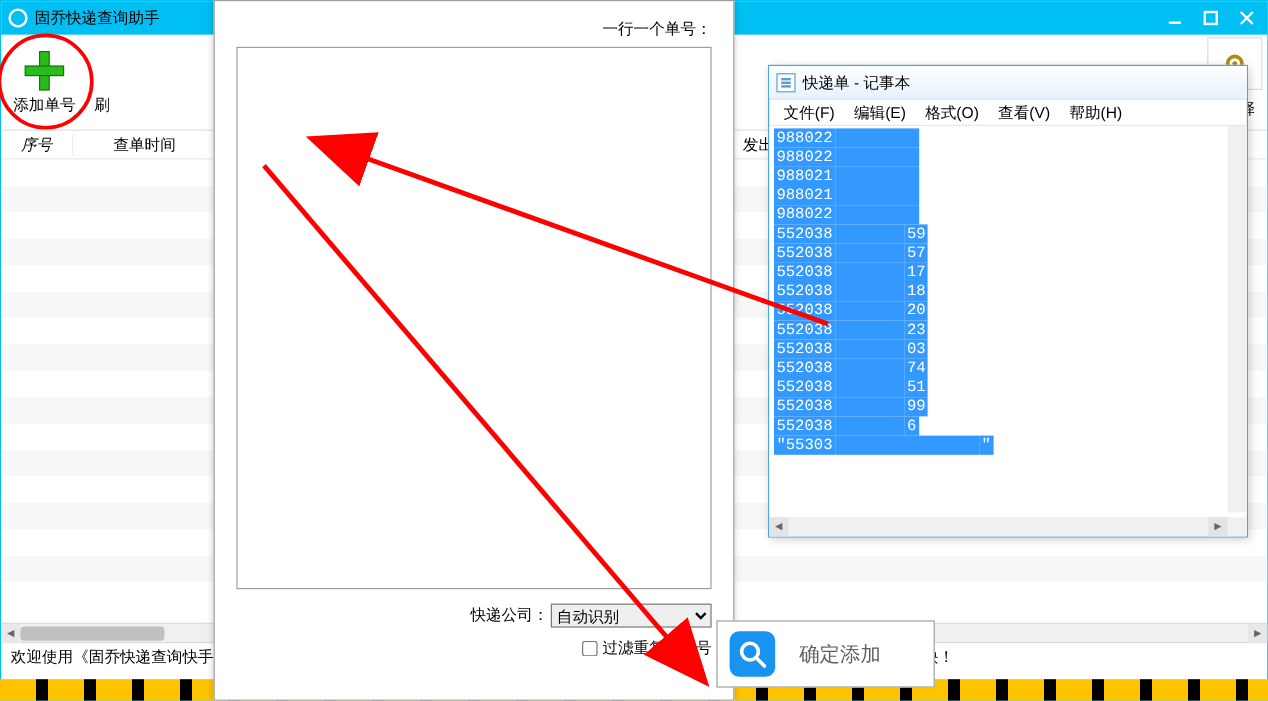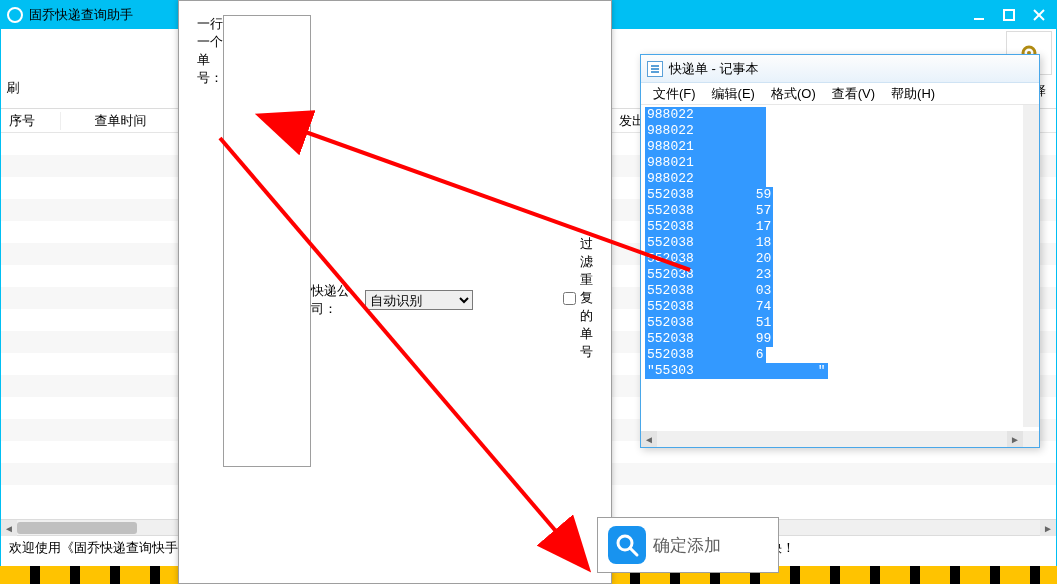--- a/index.html
+++ b/index.html
@@ -16,46 +16,46 @@
 
   .toolbar { height: 80px; background:#fff; border-bottom:1px solid #dcdcdc; display:flex; align-items:flex-end; }
   .tb-btn { width:72px; height:78px; display:flex; flex-direction:column; align-items:center; justify-content:center; gap:2px; font-size:13px; border:1px solid transparent; }
   .tb-btn.add { position:relative; }
   .tb-btn .ico { width:36px; height:36px; display:flex; align-items:center; justify-content:center; }
   .highlight-circle { position:absolute; left:-4px; top:-3px; width:80px; height:80px; border:3px solid #ff0000; border-radius:50%; pointer-events:none; z-index:10; }
   .toolbar-rest { flex:1; display:flex; align-items:center; padding:0 10px 8px 0; justify-content:flex-end; gap:180px; font-size:13px; }
 
   .grid-header { height:24px; background:#fff; border-bottom:1px solid #e5e5e5; display:flex; align-items:center; font-size:13px; }
   .gh-cell { padding:0 8px; border-right:1px solid #eee; }
-  .gh1 { width:60px; text-align:left; }
+  .gh1 { width:60px; text-align:center;font-style:italic; }
   .gh2 { width:120px;text-align:center; }
   .gh3 { width:430px; }
   .gh5 { width:80px; }
   .grid-body { height:386px; background:#fff; overflow:hidden; }
   .grid-row-stripe { height:22px; }
   .grid-row-stripe.alt { background:#f7f7f7; }
 
   .hscroll { height:16px; background:#f0f0f0; border-top:1px solid #dcdcdc; position:relative; }
   .hscroll .thumb { position:absolute; top:2px; left:16px; height:12px; width:120px; background:#c0c0c0; border-radius:3px; }
   .hscroll .arrow { position:absolute; top:0; width:16px; height:16px; background:#e8e8e8; display:flex; align-items:center; justify-content:center; font-size:10px; color:#666; }
   .hscroll .arrow.l{left:0;} .hscroll .arrow.r{right:0;}
 
   .statusbar { height:24px; display:flex; align-items:center; padding:0 8px; font-size:13px; border-top:1px solid #dcdcdc; }
   .statusbar .st2 { margin-left:500px; }
 
   .bottom-decoration { position:absolute; left:0; bottom:0; width:1057px; height:18px; background:repeating-linear-gradient(90deg,#ffc300 0 30px,#000 30px 40px); z-index:1; }
 
   
   .dialog { position:absolute; left:178px; top:0; width:434px; height:584px; background:#fff; border:1px solid #9e9e9e; z-index:20; box-shadow:0 0 6px rgba(0,0,0,.25); }
-  .dialog-inner { padding:14px 18px 10px 18px; display:flex; flex-direction:row; height:100%; }
+  .dialog-inner { padding:14px 18px 10px 18px; display:flex; flex-direction:column; height:100%;align-items:flex-end; }
   .dlg-label { font-size:13px; margin-bottom:6px; }
   .dlg-textarea { width:100%; height:452px; border:1px solid #9e9e9e; resize:none; font-size:13px; padding:4px; }
   .dlg-row { display:flex; align-items:center; margin-top:12px; gap:2px; font-size:13px; }
   .dlg-select { width:134px; height:20px; border:1px solid #7a7a7a; font-size:13px; }
-  .dlg-submit { position:absolute; left:418px; bottom:10px; width:182px; height:56px; background:#fff; border:1px solid #9e9e9e; display:flex; align-items:center; gap:7px; padding:0 10px; font-size:17px; color:#606060; }
+  .dlg-submit { position:absolute; left:418px; bottom:10px; width:182px; height:56px; background:#fff; border:1px solid #9e9e9e; display:flex; align-items:center; gap:20px; padding:0 10px; font-size:17px; color:#606060; }
   .dlg-submit .magnifier { width:38px; height:38px; border-radius:8px; background:#1893ef; display:flex; align-items:center; justify-content:center; }
   .dlg-check { display:flex; align-items:center; gap:4px; font-size:13px; margin-top:8px; margin-left:90px; }
   .dlg-check input { width:13px; height:13px; }
 
   
   .notepad { position:absolute; left:640px; top:54px; width:400px; height:394px; background:#fff; border:1px solid #49a7e9; z-index:30; box-shadow:2px 2px 8px rgba(0,0,0,.2); }
   .np-titlebar { height:28px; background:linear-gradient(#fdfdfd,#e8f2fb); border-bottom:1px solid #cfe3f4; display:flex; align-items:center; padding:0 4px 0 6px; gap:6px; font-size:13px; }
   .np-titlebar .np-icon { width:16px;height:16px; border:1px solid #5aa0d8; background:#fff; position:relative;}
   .np-titlebar .np-icon::after{content:"";position:absolute;top:3px;left:3px;right:3px;height:2px;background:#5aa0d8;box-shadow:0 3px 0 #5aa0d8,0 6px 0 #5aa0d8;}
   .np-menubar { height:22px; display:flex; align-items:center; gap:0; padding:0 4px; border-bottom:1px solid #e7e7e7; font-size:13px; }
@@ -99,20 +99,32 @@
       <div class="win-btn">
           <svg width="14" height="14">
             <line x1="2" y1="2" x2="12" y2="12" stroke-width="2"></line>
             <line x1="12" y1="2" x2="2" y2="12" stroke-width="2"></line>
           </svg>
         </div>
     </div>
   </div>
 
   <div class="toolbar">
+    <div class="tb-btn add">
+      <div class="highlight-circle"></div>
+      <span class="ico">
+        <svg width="36" height="36">
+            <g>
+              <rect x="14" y="2" width="8" height="32" fill="#2bbb1a" stroke="#0a7a00" stroke-width="1"></rect>
+              <rect x="2" y="14" width="32" height="8" fill="#2bbb1a" stroke="#0a7a00" stroke-width="1"></rect>
+            </g>
+          </svg>
+      </span>
+      <span>添加单号</span>
+    </div>
     <div class="tb-btn" style="width:24px">
       <span class="ico"></span>
       <span>刷</span>
     </div>
     <div class="toolbar-rest">
       <span>查询速度</span>
       <span>快递接口选择</span>
     </div>
   </div>
 

